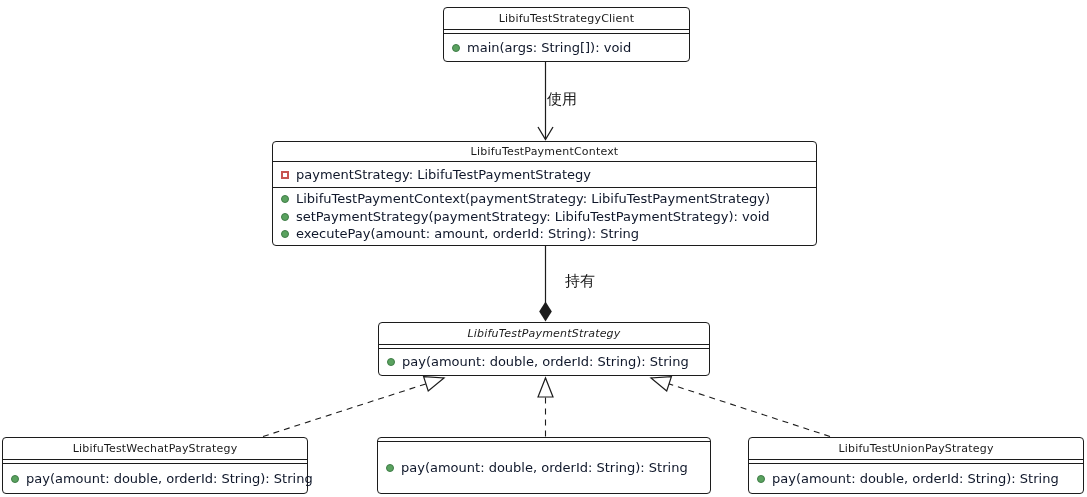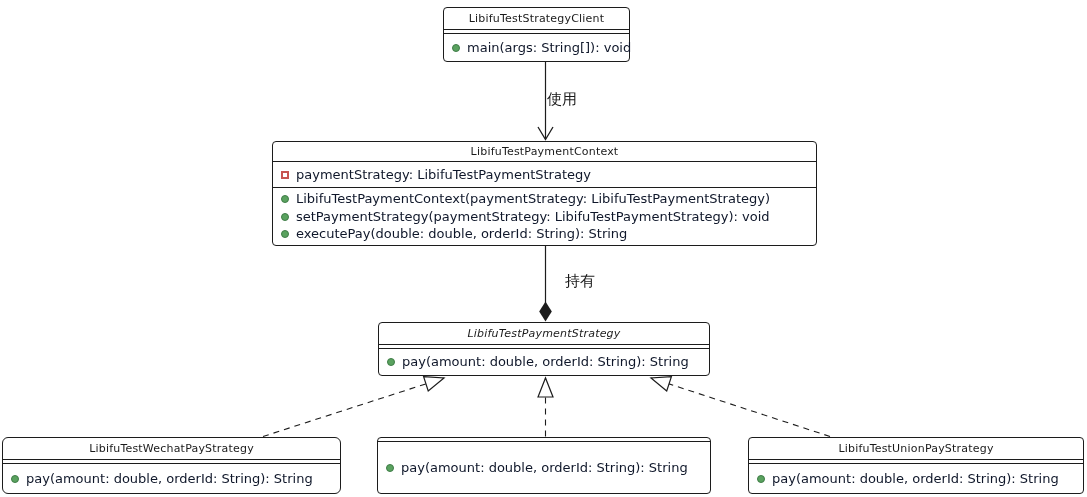--- a/index.html
+++ b/index.html
@@ -63,21 +63,21 @@
     <polygon points="545.5,321.5 539.2,311.5 545.5,301.5 551.8,311.5" fill="#1c1c1c"></polygon>
 
     <line x1="263" y1="436.5" x2="444" y2="378" stroke="#1c1c1c" stroke-width="1.1" stroke-dasharray="6,5" marker-end="url(#hollow-triangle)"></line>
     <line x1="545.5" y1="436.5" x2="545.5" y2="378" stroke="#1c1c1c" stroke-width="1.1" stroke-dasharray="6,5" marker-end="url(#hollow-triangle)"></line>
     <line x1="830" y1="436.5" x2="651" y2="378" stroke="#1c1c1c" stroke-width="1.1" stroke-dasharray="6,5" marker-end="url(#hollow-triangle)"></line>
   </svg>
 
   <div class="edge-label" style="left:547px; top:92px;">使用</div>
   <div class="edge-label" style="left:547px; top:274px;margin-left:18px;">持有</div>
 
-  <div class="uml-class" style="left:443px; top:7px; width:187px; height:55px;">
+  <div class="uml-class" style="left:443px; top:7px; width:247px; height:55px;">
     <div class="uml-title">LibifuTestStrategyClient</div>
     <div class="uml-fields empty"></div>
     <div class="uml-methods">
       <div class="member">
         <span class="icon-public"></span>
         <span>main(args: String[]): void</span>
       </div>
     </div>
   </div>
 
@@ -93,37 +93,37 @@
       <div class="member">
         <span class="icon-public"></span>
         <span>LibifuTestPaymentContext(paymentStrategy: LibifuTestPaymentStrategy)</span>
       </div>
       <div class="member">
         <span class="icon-public"></span>
         <span>setPaymentStrategy(paymentStrategy: LibifuTestPaymentStrategy): void</span>
       </div>
       <div class="member">
         <span class="icon-public"></span>
-        <span>executePay(double: double, orderId: String): String</span>
+        <span>executePay(amount: amount, orderId: String): String</span>
       </div>
     </div>
   </div>
 
   <div class="uml-class" style="left:378px; top:322px; width:332px; height:54px;">
     <div class="uml-title italic">LibifuTestPaymentStrategy</div>
     <div class="uml-fields empty"></div>
     <div class="uml-methods">
       <div class="member">
         <span class="icon-public"></span>
         <span>pay(amount: double, orderId: String): String</span>
       </div>
     </div>
   </div>
 
-  <div class="uml-class" style="left:2px; top:437px; width:339px; height:57px;border-radius:6px;">
+  <div class="uml-class" style="left:2px; top:437px; width:306px; height:57px;">
     <div class="uml-title">LibifuTestWechatPayStrategy</div>
     <div class="uml-fields empty"></div>
     <div class="uml-methods">
       <div class="member">
         <span class="icon-public"></span>
         <span>pay(amount: double, orderId: String): String</span>
       </div>
     </div>
   </div>
 

